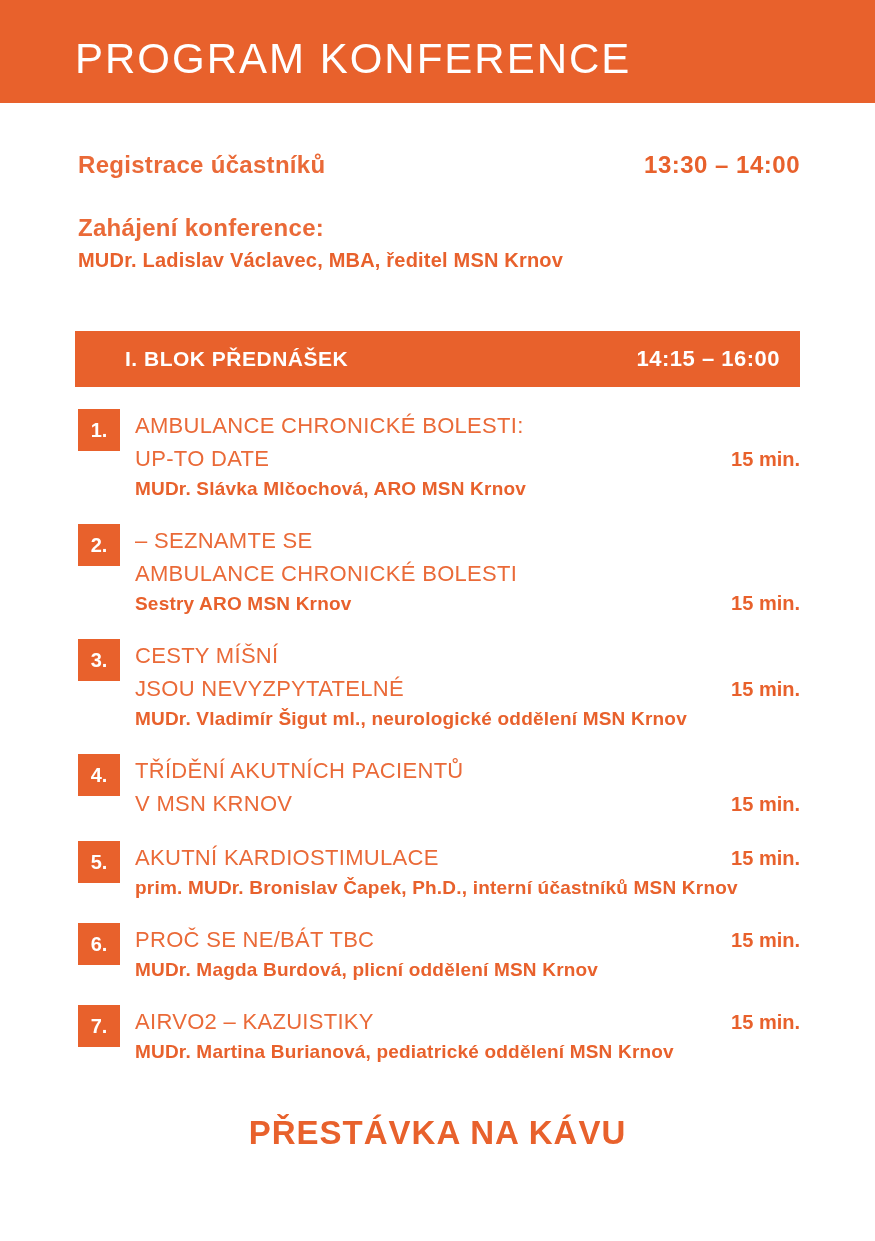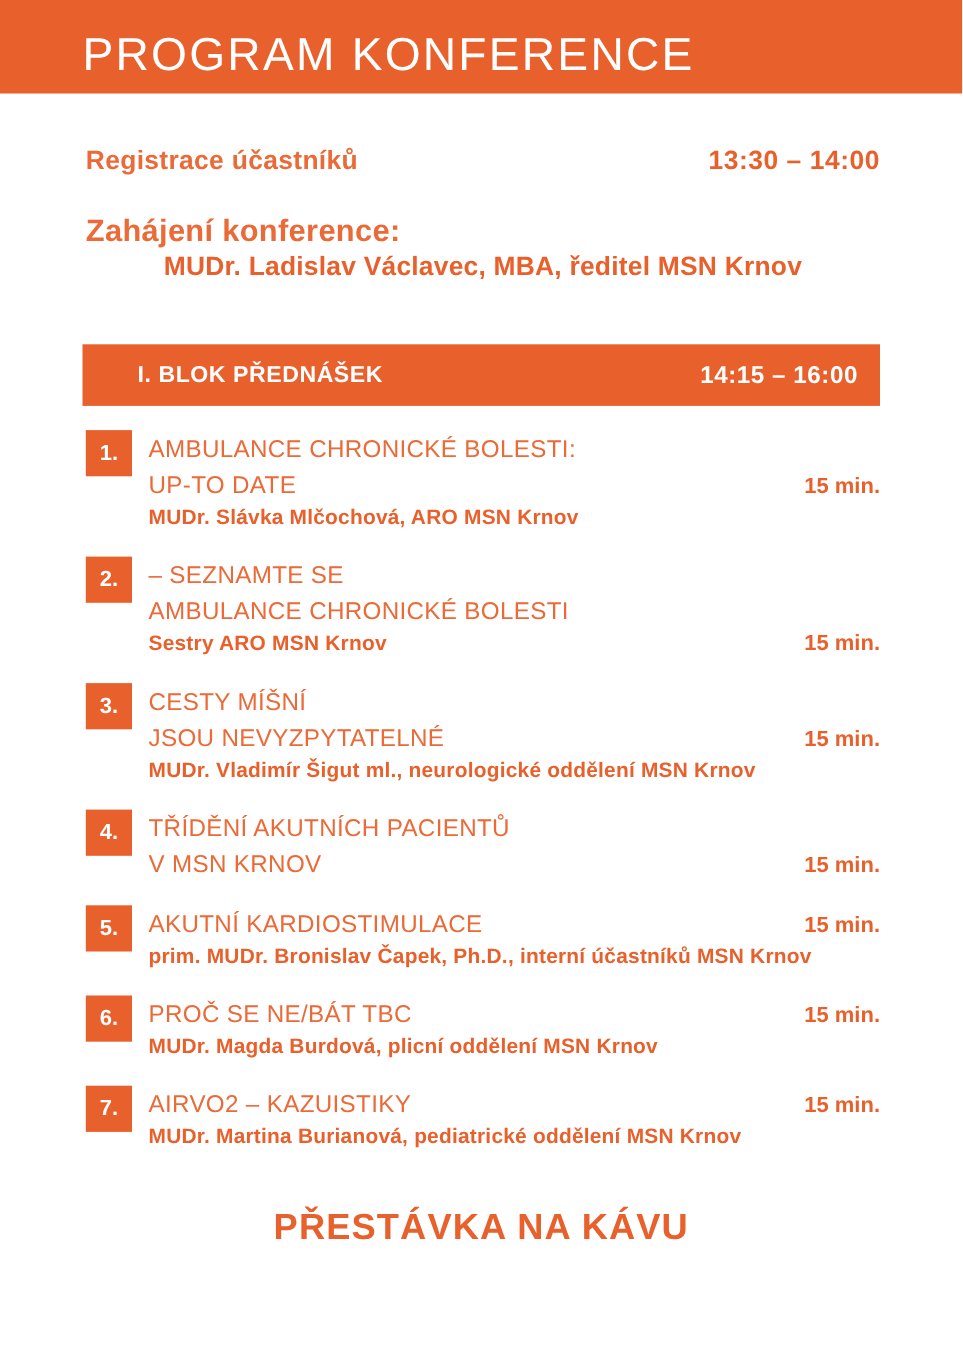--- a/index.html
+++ b/index.html
@@ -14,21 +14,21 @@
     position: relative;
     width: 875px;
     height: 1241px;
     background: var(--white);
     overflow: hidden;
   }
 
   
   .top-bar {
     width: 875px;
-    height: 85px;
+    height: 103px;
     background: var(--accent);
     display: flex;
     align-items: center;
     padding-left: 75px;
     padding-top: 14px;
   }
   .top-bar h1 {
     color: #FFFFFF;
     font-size: 42px;
     font-weight: 500;
@@ -56,32 +56,31 @@
     color: var(--accent);
     font-size: 24px;
     font-weight: 700;
     letter-spacing: 0.5px;
   }
   .opening {
     margin-top: 32px;
   }
   .opening-label {
     color: var(--accent-light);
-    font-size: 28px;
+    font-size: 24px;
     font-weight: 600;
     line-height: 33px;
     letter-spacing: 0.3px;
   }
   .opening-speaker {
     color: var(--accent);
-    font-size: 24px;
+    font-size: 20px;
     font-weight: 700;
     line-height: 33px;
     letter-spacing: 0.2px;
-    text-align: center;
   }
 
   
   .section-bar {
     margin: 54px 75px 0 75px;
     width: 725px;
     height: 56px;
     background: var(--accent);
     display: flex;
     align-items: center;

